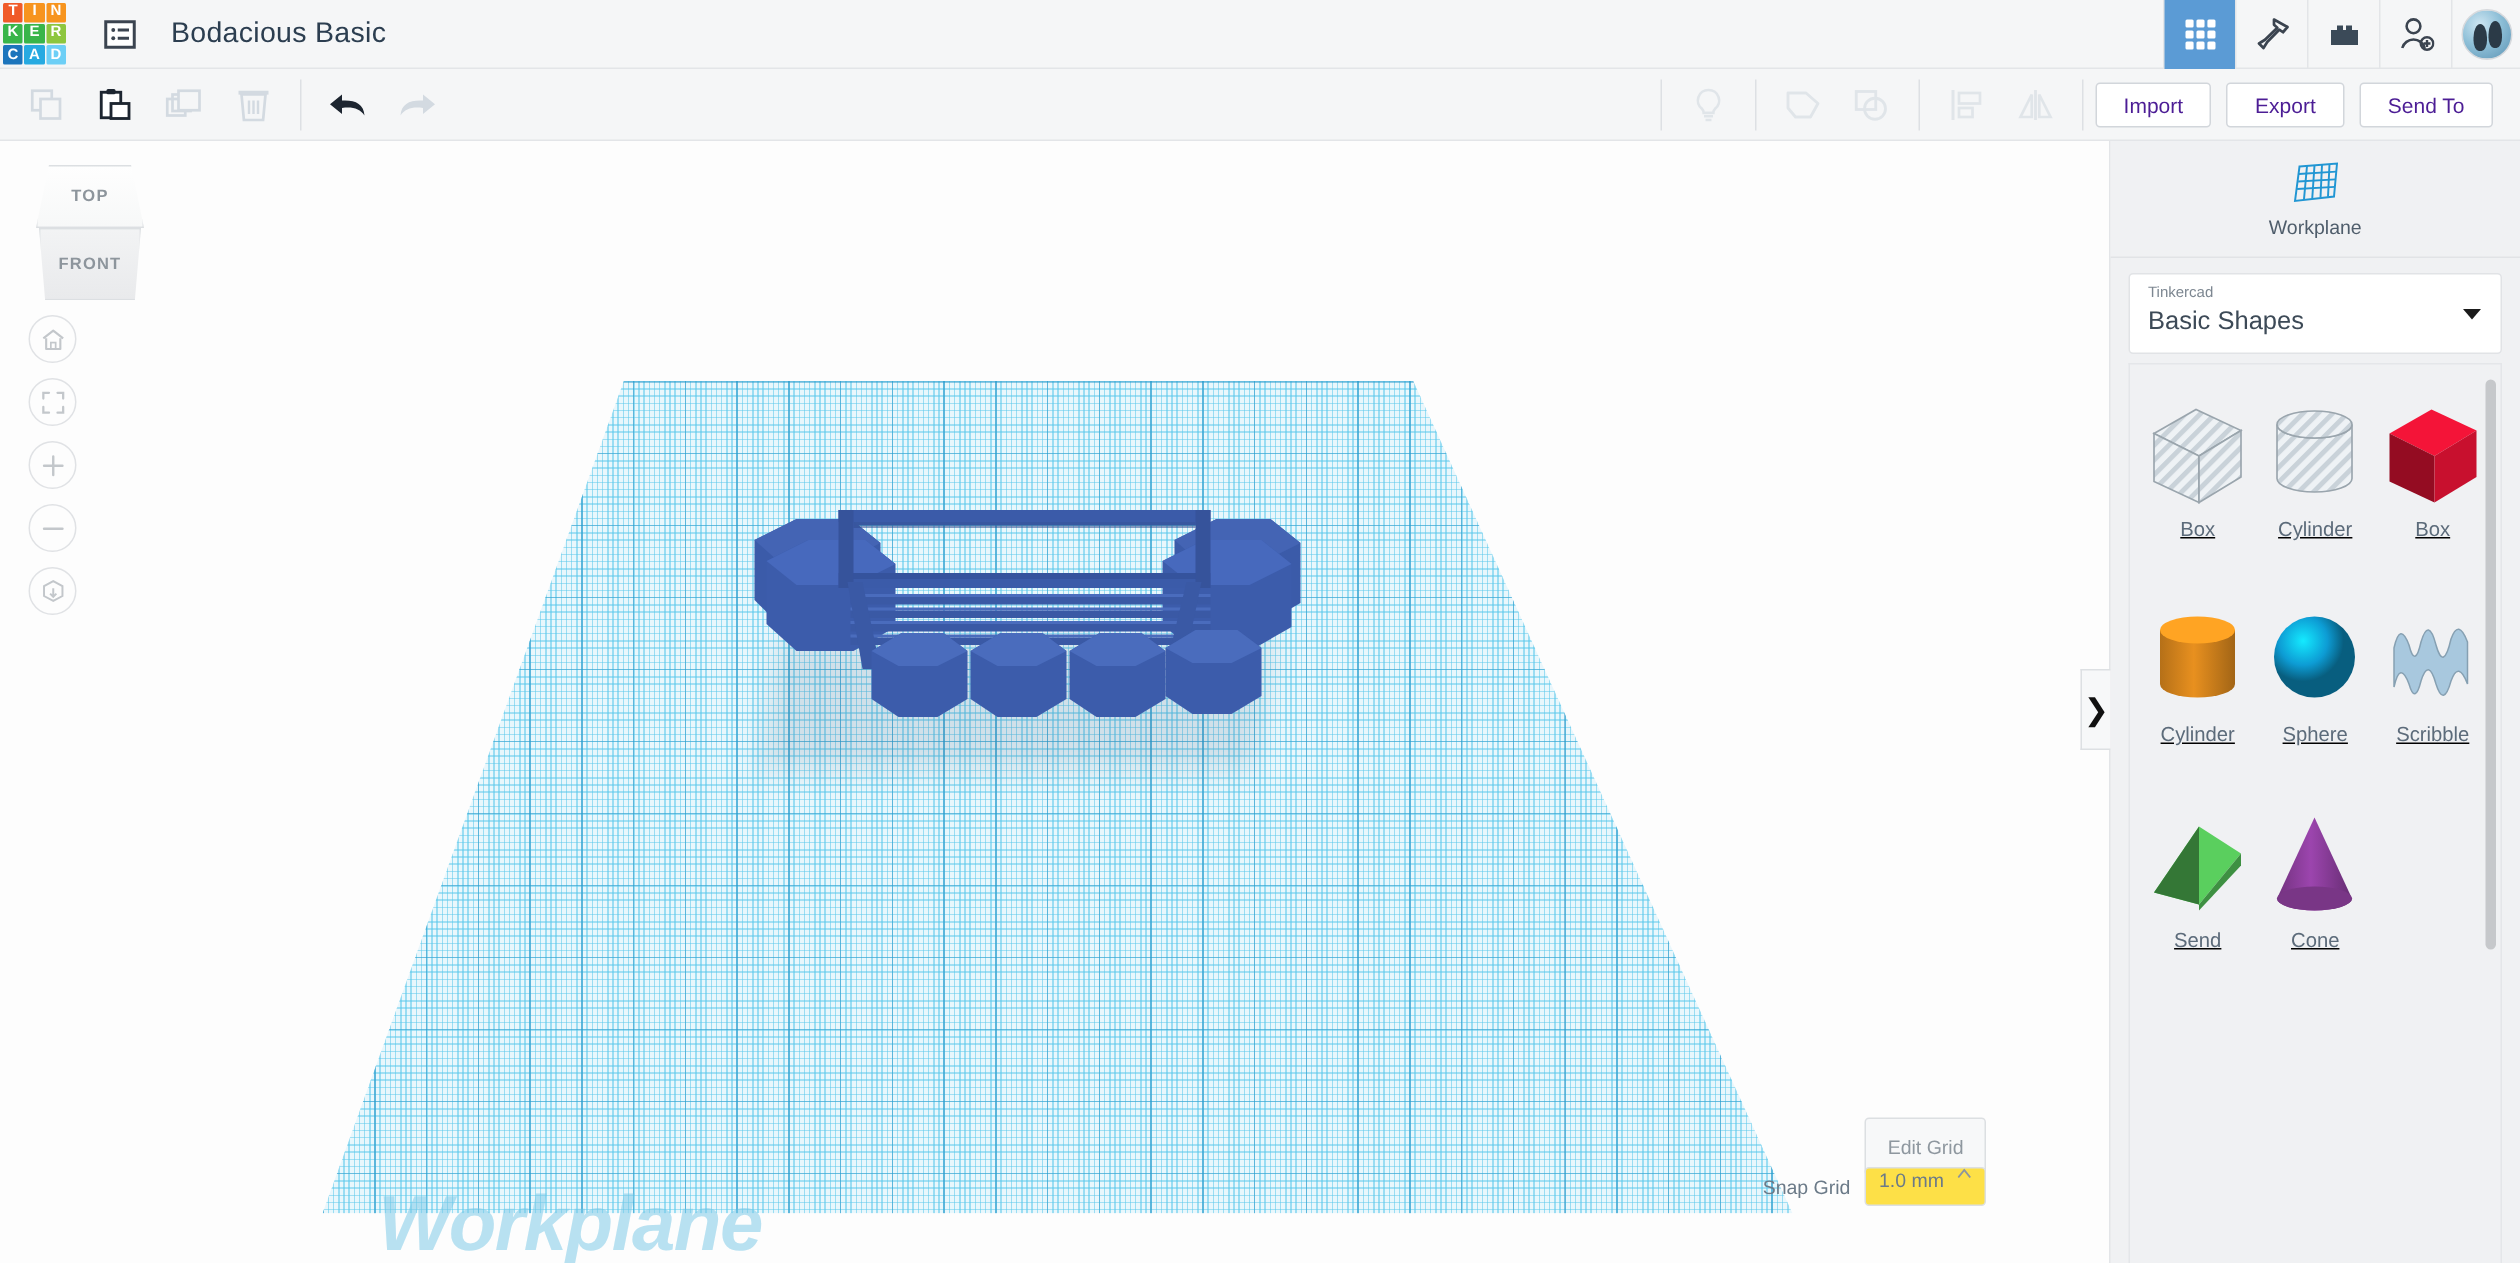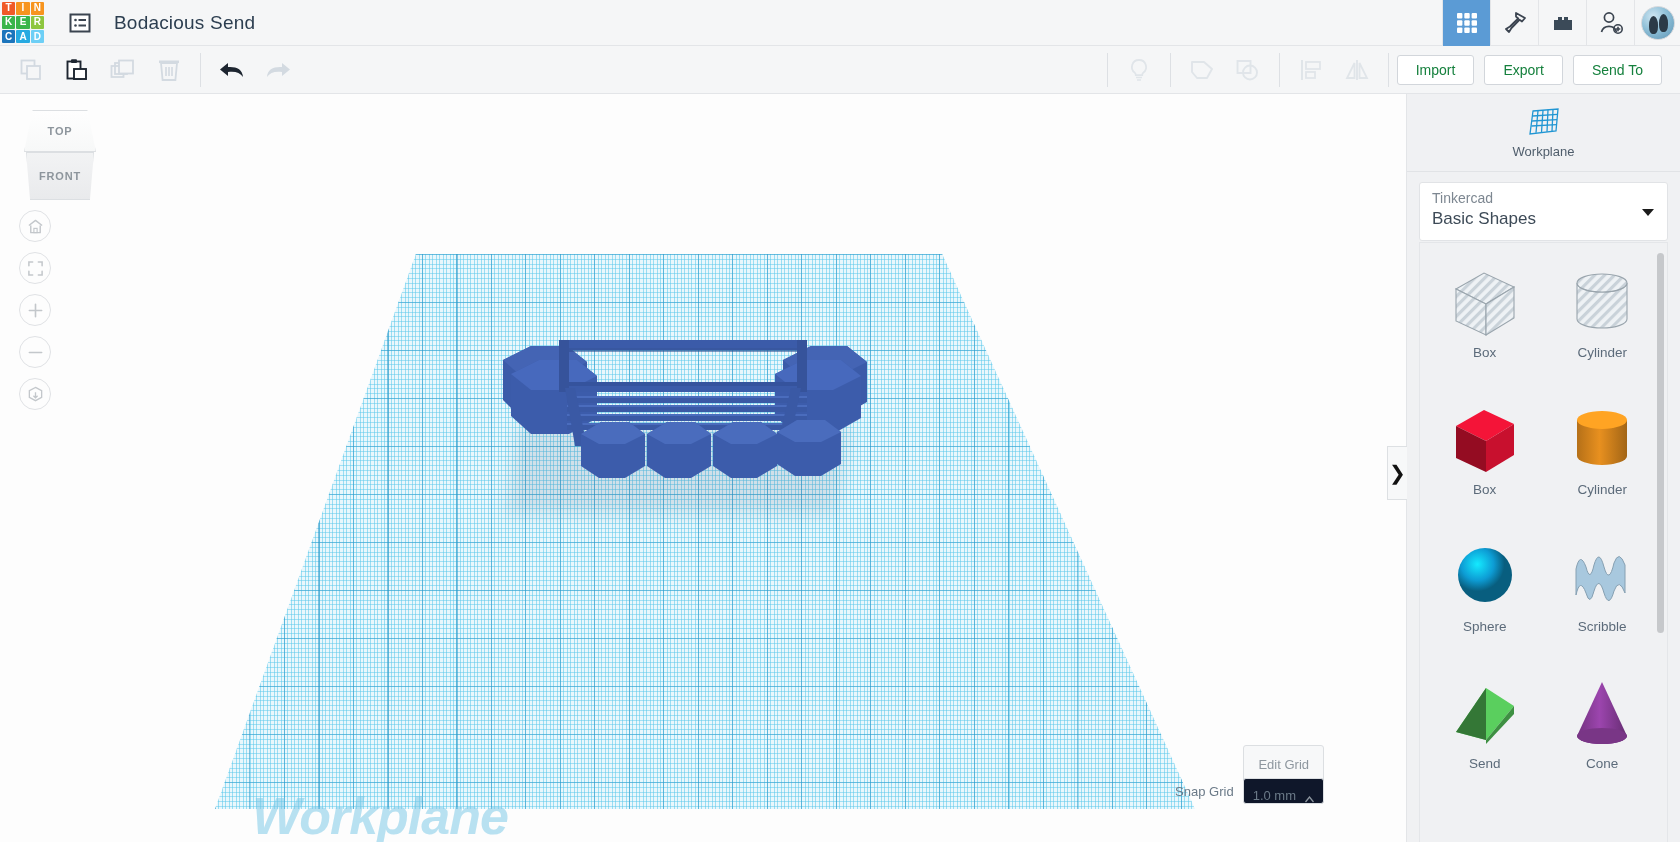--- a/index.html
+++ b/index.html
@@ -65,21 +65,21 @@
   }
   .tool {
     width: 46px; height: 46px; display: flex; align-items: center; justify-content: center;
   }
   .tool.dim { opacity: .33; }
   .vdiv { width: 1px; height: 34px; background: #dde0e4; margin: 0 8px; }
   .toolbar-right { margin-left: auto; display: flex; align-items: center; }
   .tbtn {
     height: 30px; padding: 0 18px; margin-right: 10px;
     border: 1px solid #d2d6db; border-radius: 3px; background: #fff;
-    color: #15803d; font-size: 14px; font-family: "Liberation Sans", sans-serif;
+    color: #4c1d95; font-size: 14px; font-family: "Liberation Sans", sans-serif;
     display: flex; align-items: center; justify-content: center;
   }
 
   
   .canvas {
     position: absolute; top: 94px; left: 0; width: 1406px; height: 748px;
     background: #fdfdfd; overflow: hidden;
   }
   
   .viewcube { position: absolute; left: 24px; top: 16px; width: 72px; height: 78px; }
@@ -141,57 +141,57 @@
     background: #f7f8f9; color: #8e979f; font-size: 13px;
     display: flex; align-items: center;
   }
   .snaprow {
     position: absolute; right: 82px; bottom: 38px;
     display: flex; align-items: center;
   }
   .snaplabel { font-size: 13px; color: #6b7a88; margin-right: 9px; }
   .snapsel {
     height: 26px; padding: 0 9px; border: 1px solid #dcdfe2; border-radius: 3px;
-    background: #0f172a; color: #6b7a88; font-size: 13px;
-    display: flex; align-items: flex-end; gap: 9px;
+    background: #fde047; color: #6b7a88; font-size: 13px;
+    display: flex; align-items: flex-start; gap: 9px;
   }
 
   
   .rpanel {
     position: absolute; top: 94px; right: 0; width: 274px; height: 748px;
     background: #f0f1f3; border-left: 1px solid #e3e5e8;
   }
   .rp-tools {
     height: 78px; display: flex; border-bottom: 1px solid #e1e3e6; background: #f0f1f3;
   }
   .rp-tool {
     flex: 1; display: flex; flex-direction: column; align-items: center;
     justify-content: center; gap: 7px;
   }
   .rp-tool-label { font-size: 13px; color: #4f5d6b; }
   .rp-select-wrap { padding: 10px 12px 0 12px; }
   .rp-select {
     background: #fff; border: 1px solid #e1e3e6; border-radius: 3px;
     padding: 7px 12px 11px 12px; position: relative;
   }
-  .rp-sel-sub { font-size: 14px; color: #7d8791; }
+  .rp-sel-sub { font-size: 10px; color: #7d8791; }
   .rp-sel-main { font-size: 17px; color: #3d4a57; margin-top: 3px; }
   .caret {
     position: absolute; right: 13px; top: 50%; transform: translateY(-3px);
     width: 0; height: 0; border-left: 6px solid transparent;
     border-right: 6px solid transparent; border-top: 7px solid #1b1b1b;
   }
   .shapes {
     position: absolute; left: 12px; right: 12px; top: 148px; bottom: 0;
     background: #f0f1f3; border: 1px solid #e4e6e9; border-bottom: none;
     overflow: hidden;
   }
   .shapes-grid {
-    display: grid; grid-template-columns: 1fr 1fr;
-    padding: 12px 6px 0 6px; row-gap: 6px;
+    display: grid; grid-template-columns: 1fr 1fr 1fr;
+    padding: 12px 6px 0 6px; row-gap: 6px; text-decoration: underline;
   }
   .shape-cell {
     display: flex; flex-direction: column; align-items: center; justify-content: flex-start;
     height: 131px; padding-top: 8px;
   }
   .shape-art { width: 74px; height: 80px; position: relative; }
   .shape-label { font-size: 13.5px; color: #5c6b7a; margin-top: 2px; }
   .sbar {
     position: absolute; right: 3px; top: 10px; width: 7px; height: 380px;
     background: #c6c8cb; border-radius: 4px;
@@ -224,21 +224,21 @@
     <div class="doclist-btn">
       <svg width="22" height="22" viewBox="0 0 22 22">
         <rect x="1.5" y="2.5" width="19" height="17" fill="#fff" stroke="#3b4450" stroke-width="2"></rect>
         <circle cx="6.5" cy="8" r="1.3" fill="#3b4450"></circle>
         <rect x="9.5" y="7" width="7.5" height="2" fill="#3b4450"></rect>
         <circle cx="6.5" cy="13.5" r="1.3" fill="#3b4450"></circle>
         <rect x="9.5" y="12.5" width="7.5" height="2" fill="#3b4450"></rect>
       </svg>
     </div>
 
-    <div class="doc-title">Bodacious Send</div>
+    <div class="doc-title">Bodacious Basic</div>
 
     <div class="topbar-right">
       <div class="tb-icon active">
         <svg width="22" height="22" viewBox="0 0 22 22">
           <g fill="#ffffff">
             <rect x="1" y="1" width="5.4" height="5.4" rx="1"></rect>
             <rect x="8.3" y="1" width="5.4" height="5.4" rx="1"></rect>
             <rect x="15.6" y="1" width="5.4" height="5.4" rx="1"></rect>
             <rect x="1" y="8.3" width="5.4" height="5.4" rx="1"></rect>
             <rect x="8.3" y="8.3" width="5.4" height="5.4" rx="1"></rect>

